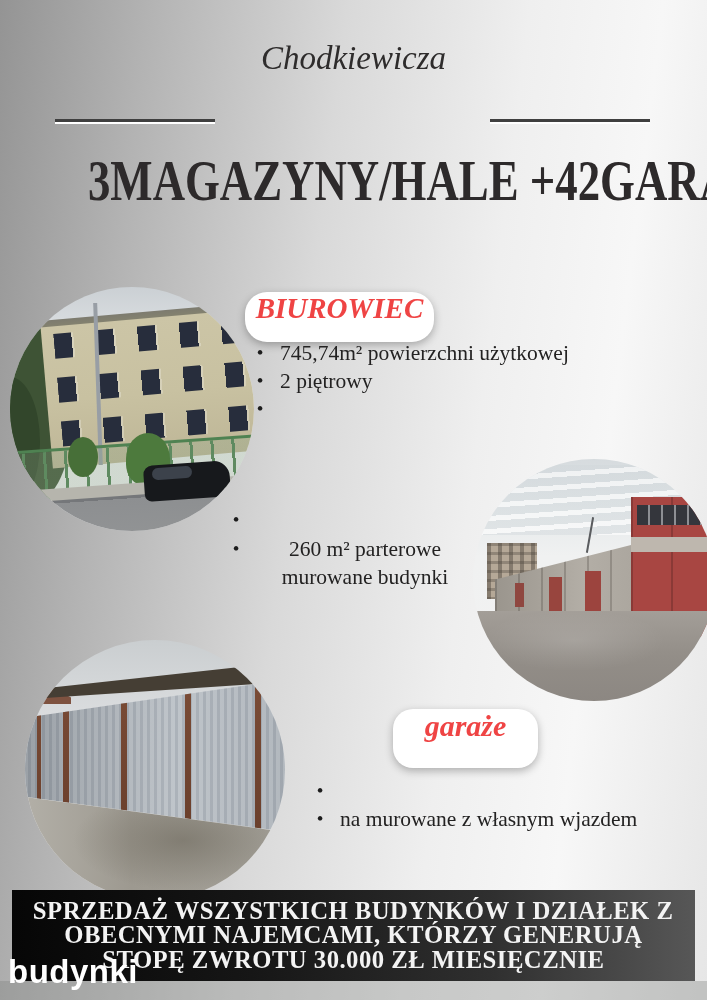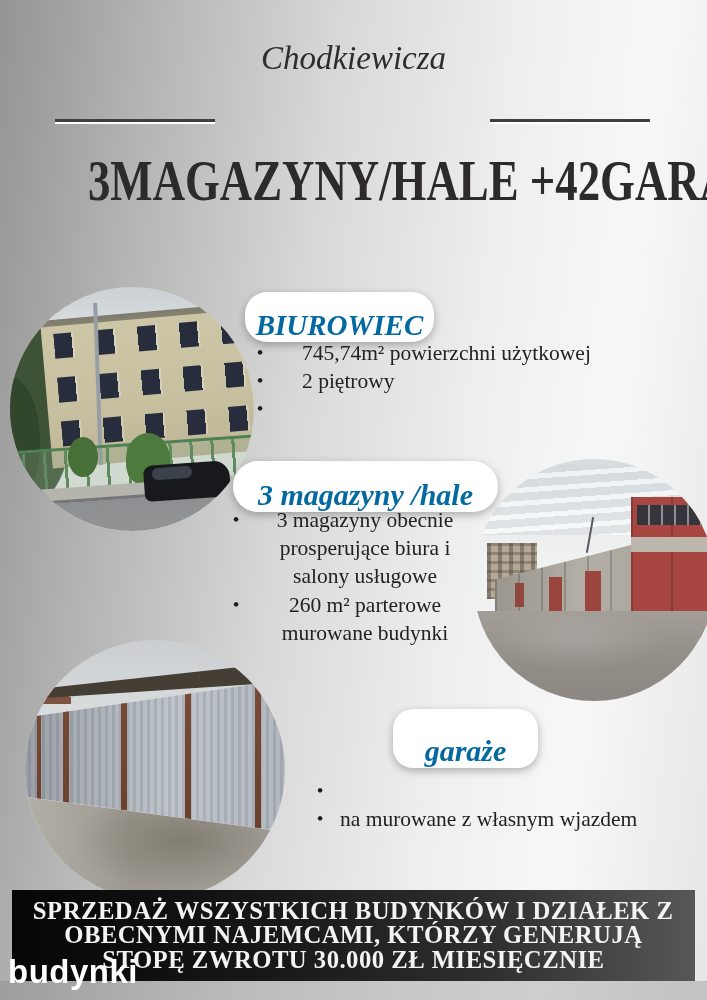--- a/index.html
+++ b/index.html
@@ -14,30 +14,30 @@
   .dline{position:absolute;top:119px;width:160px;height:0;border-top:3px solid #3f3f3f;border-bottom:2px solid #ffffff;}
   .dline-left{left:55px;}
   .dline-right{left:490px;}
   .title{position:absolute;top:156px;left:0;right:0;color:#2d2a2b;font-weight:bold;}
   .tl{text-align:center;height:50px;line-height:50px;}
   .tl span{display:inline-block;white-space:nowrap;transform-origin:50% 50%;}
   .t1{font-size:56px;transform:scaleX(.84);}
   .t2{font-size:56px;transform:scaleX(.80);}
   
   .pill{position:absolute;background:#ffffff;box-shadow:0 3px 8px rgba(0,0,0,.28);
-        display:flex;align-items:flex-end;justify-content:center;
-        font-weight:bold;font-style:italic;color:#0369a1;z-index:3;}
+        display:flex;align-items:flex-start;justify-content:center;
+        font-weight:bold;font-style:italic;color:#ef4444;z-index:3;}
   .pill-1{left:245px;top:292px;width:189px;height:50px;font-size:29px;border-radius:22px;}
   .pill-2{left:233px;top:461px;width:265px;height:51px;font-size:30px;border-radius:25px;}
   .pill-3{left:393px;top:709px;width:145px;height:59px;font-size:30px;border-radius:20px;}
   
   .list{position:absolute;z-index:3;}
   .row{display:flex;align-items:flex-start;}
   .dot{font-size:19px;line-height:28px;width:16px;flex:none;color:#1c1c1c;text-align:center;}
-  .bt{font-size:21.5px;line-height:28px;color:#232222;margin-left:34px;}
+  .bt{font-size:21.5px;line-height:28px;color:#232222;margin-left:12px;}
   .list-1{left:252px;top:339px;}
   .list-2{left:228px;top:506px;}
   .list-2 .bt{width:222px;text-align:center;margin-left:10px;}
   .list-2 .row{margin-bottom:1px;}
   .list-3{left:312px;top:777px;}
   .list-3 .bt{margin-left:12px;}
   
   .banner{position:absolute;left:12px;top:890px;width:683px;height:91px;z-index:4;
           background:linear-gradient(90deg,#060606 0%,#161616 35%,#2f2f2f 70%,#575757 100%);
           display:flex;flex-direction:column;justify-content:center;align-items:center;}
@@ -178,27 +178,23 @@
     </div>
     <div class="row">
       <span class="dot">•</span>
       <span class="bt">2 piętrowy</span>
     </div>
     <div class="row">
       <span class="dot">•</span>
     </div>
   </div>
 
-  <div class="pill pill-2">
-    <span>3 magazyny /hale</span>
-  </div>
   <div class="list list-2">
     <div class="row">
       <span class="dot">•</span>
-      <span class="bt">3 magazyny obecnie prosperujące biura i salony usługowe</span>
     </div>
     <div class="row">
       <span class="dot">•</span>
       <span class="bt">260 m² parterowe murowane budynki</span>
     </div>
   </div>
 
   <div class="pill pill-3">
     <span>garaże</span>
   </div>

